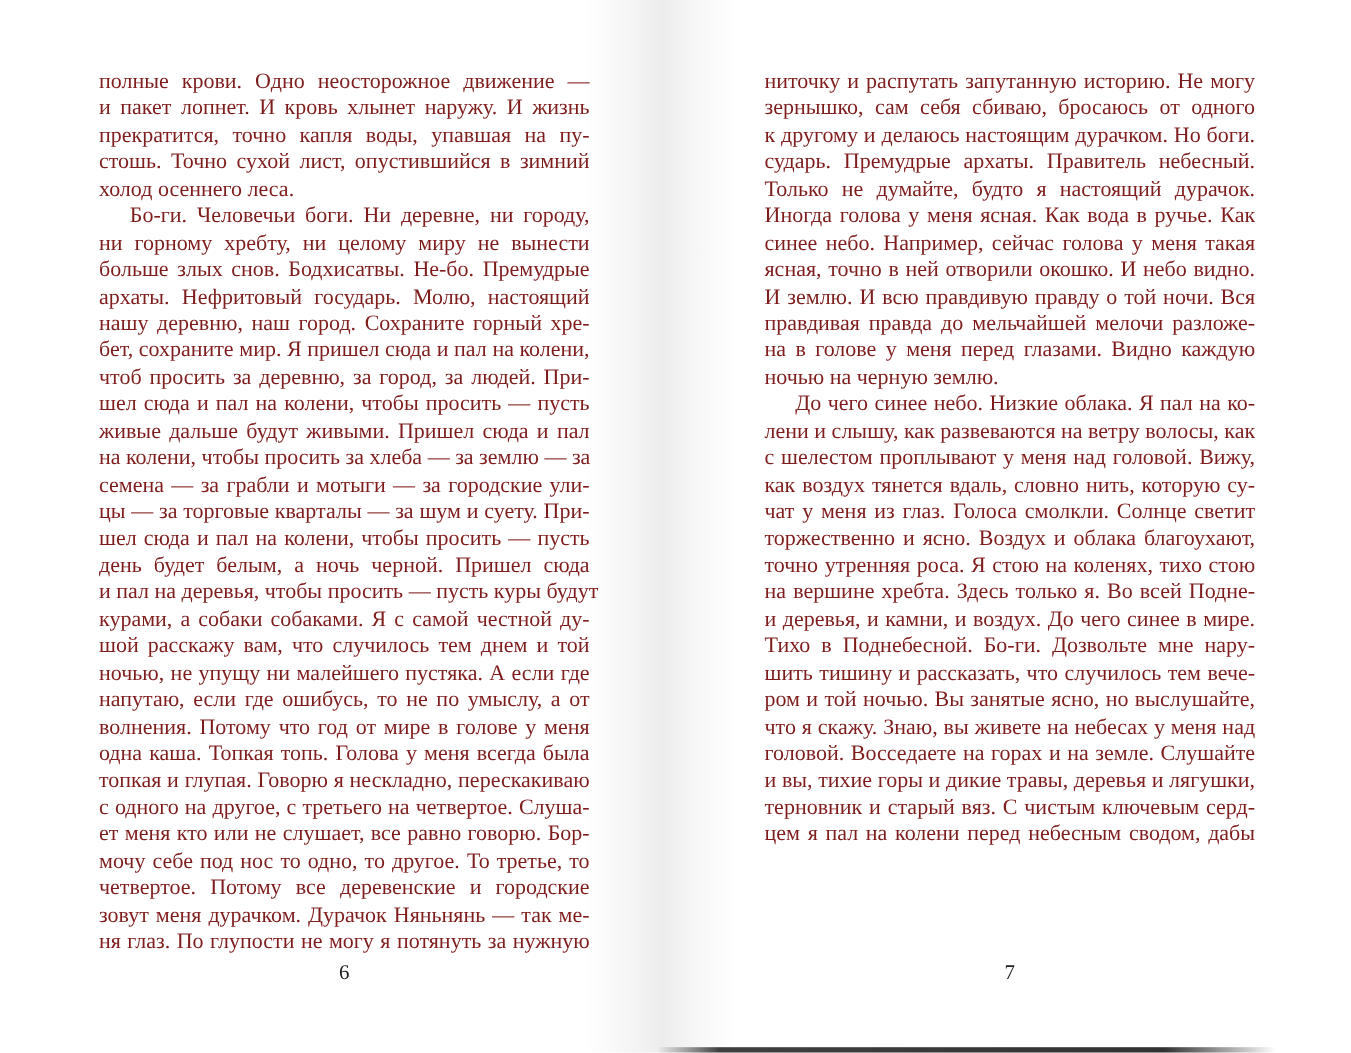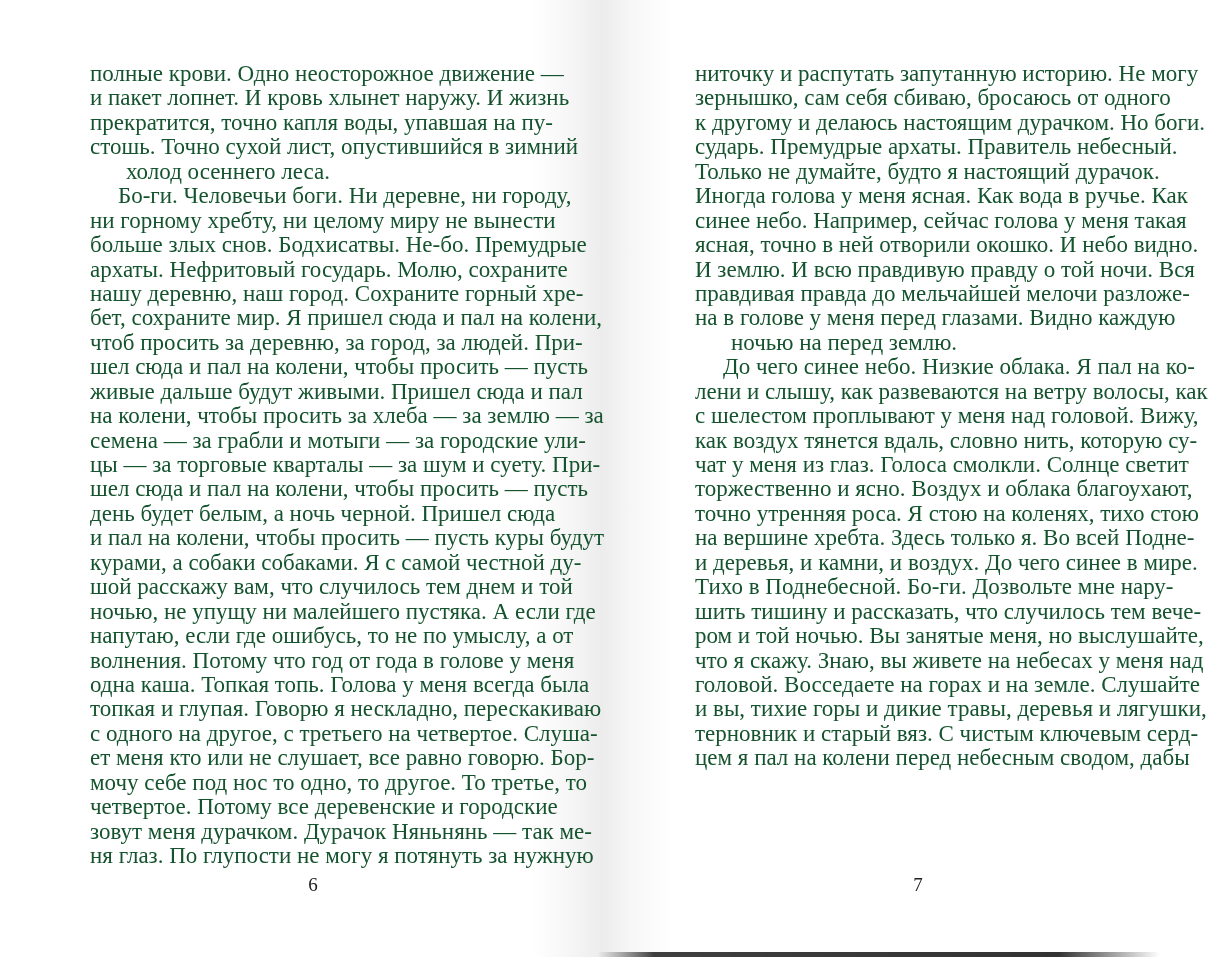--- a/index.html
+++ b/index.html
@@ -42,39 +42,38 @@
       rgba(15,15,15,0.8) 10%,
       rgba(15,15,15,0.85) 82%,
       rgba(15,15,15,0) 100%);
     filter: blur(0.6px);
     pointer-events: none;
   }
   .text-block {
     position: absolute;
     top: 62px;
     width: 446px;
-    color: #14532d;
-    font-size: 23px;
+    color: #7f1d1d;
+    font-size: 20px;
   }
   .text-block.left  { left: 90px;  }
   .text-block.right { left: 695px; font-family: Liberation Serif, serif; }
   .line {
     height: 24.45px;
     line-height: 24.45px;
     white-space: nowrap;
     text-align: justify;
     text-align-last: justify;
     text-justify: inter-word;
     overflow: visible;
   }
   .line.indent { text-indent: 28px; }
   .line.end {
     text-align: center;
     text-align-last: left;
-    margin-left: 36px;
   }
   .page-number {
     position: absolute;
     top: 874px;
     width: 446px;
     text-align: center;
     font-size: 19px;
     color: #222222;
   }
   .page-number.left  { left: 90px;  }
@@ -88,37 +87,37 @@
 
   <div class="text-block left" id="left-lines">
       <div class="line">полные крови. Одно неосторожное движение —</div>
       <div class="line">и пакет лопнет. И кровь хлынет наружу. И жизнь</div>
       <div class="line">прекратится, точно капля воды, упавшая на пу-</div>
       <div class="line">стошь. Точно сухой лист, опустившийся в зимний</div>
       <div class="line end">холод осеннего леса.</div>
       <div class="line indent">Бо-ги. Человечьи боги. Ни деревне, ни городу,</div>
       <div class="line">ни горному хребту, ни целому миру не вынести</div>
       <div class="line">больше злых снов. Бодхисатвы. Не-бо. Премудрые</div>
-      <div class="line">архаты. Нефритовый государь. Молю, сохраните</div>
+      <div class="line">архаты. Нефритовый государь. Молю, настоящий</div>
       <div class="line">нашу деревню, наш город. Сохраните горный хре-</div>
       <div class="line">бет, сохраните мир. Я пришел сюда и пал на колени,</div>
       <div class="line">чтоб просить за деревню, за город, за людей. При-</div>
       <div class="line">шел сюда и пал на колени, чтобы просить — пусть</div>
       <div class="line">живые дальше будут живыми. Пришел сюда и пал</div>
       <div class="line">на колени, чтобы просить за хлеба — за землю — за</div>
       <div class="line">семена — за грабли и мотыги — за городские ули-</div>
       <div class="line">цы — за торговые кварталы — за шум и суету. При-</div>
       <div class="line">шел сюда и пал на колени, чтобы просить — пусть</div>
       <div class="line">день будет белым, а ночь черной. Пришел сюда</div>
-      <div class="line">и пал на колени, чтобы просить — пусть куры будут</div>
+      <div class="line">и пал на деревья, чтобы просить — пусть куры будут</div>
       <div class="line">курами, а собаки собаками. Я с самой честной ду-</div>
       <div class="line">шой расскажу вам, что случилось тем днем и той</div>
       <div class="line">ночью, не упущу ни малейшего пустяка. А если где</div>
       <div class="line">напутаю, если где ошибусь, то не по умыслу, а от</div>
-      <div class="line">волнения. Потому что год от года в голове у меня</div>
+      <div class="line">волнения. Потому что год от мире в голове у меня</div>
       <div class="line">одна каша. Топкая топь. Голова у меня всегда была</div>
       <div class="line">топкая и глупая. Говорю я нескладно, перескакиваю</div>
       <div class="line">с одного на другое, с третьего на четвертое. Слуша-</div>
       <div class="line">ет меня кто или не слушает, все равно говорю. Бор-</div>
       <div class="line">мочу себе под нос то одно, то другое. То третье, то</div>
       <div class="line">четвертое. Потому все деревенские и городские</div>
       <div class="line">зовут меня дурачком. Дурачок Няньнянь — так ме-</div>
       <div class="line">ня глаз. По глупости не могу я потянуть за нужную</div>
     </div>
   <div class="page-number left">6</div>
@@ -128,33 +127,33 @@
       <div class="line">зернышко, сам себя сбиваю, бросаюсь от одного</div>
       <div class="line">к другому и делаюсь настоящим дурачком. Но боги.</div>
       <div class="line">сударь. Премудрые архаты. Правитель небесный.</div>
       <div class="line">Только не думайте, будто я настоящий дурачок.</div>
       <div class="line">Иногда голова у меня ясная. Как вода в ручье. Как</div>
       <div class="line">синее небо. Например, сейчас голова у меня такая</div>
       <div class="line">ясная, точно в ней отворили окошко. И небо видно.</div>
       <div class="line">И землю. И всю правдивую правду о той ночи. Вся</div>
       <div class="line">правдивая правда до мельчайшей мелочи разложе-</div>
       <div class="line">на в голове у меня перед глазами. Видно каждую</div>
-      <div class="line end">ночью на перед землю.</div>
+      <div class="line end">ночью на черную землю.</div>
       <div class="line indent">До чего синее небо. Низкие облака. Я пал на ко-</div>
       <div class="line">лени и слышу, как развеваются на ветру волосы, как</div>
       <div class="line">с шелестом проплывают у меня над головой. Вижу,</div>
       <div class="line">как воздух тянется вдаль, словно нить, которую су-</div>
       <div class="line">чат у меня из глаз. Голоса смолкли. Солнце светит</div>
       <div class="line">торжественно и ясно. Воздух и облака благоухают,</div>
       <div class="line">точно утренняя роса. Я стою на коленях, тихо стою</div>
       <div class="line">на вершине хребта. Здесь только я. Во всей Подне-</div>
       <div class="line">и деревья, и камни, и воздух. До чего синее в мире.</div>
       <div class="line">Тихо в Поднебесной. Бо-ги. Дозвольте мне нару-</div>
       <div class="line">шить тишину и рассказать, что случилось тем вече-</div>
-      <div class="line">ром и той ночью. Вы занятые меня, но выслушайте,</div>
+      <div class="line">ром и той ночью. Вы занятые ясно, но выслушайте,</div>
       <div class="line">что я скажу. Знаю, вы живете на небесах у меня над</div>
       <div class="line">головой. Восседаете на горах и на земле. Слушайте</div>
       <div class="line">и вы, тихие горы и дикие травы, деревья и лягушки,</div>
       <div class="line">терновник и старый вяз. С чистым ключевым серд-</div>
       <div class="line">цем я пал на колени перед небесным сводом, дабы</div>
     </div>
   <div class="page-number right">7</div>
 
   <div class="bottom-edge"></div>
 </div>

